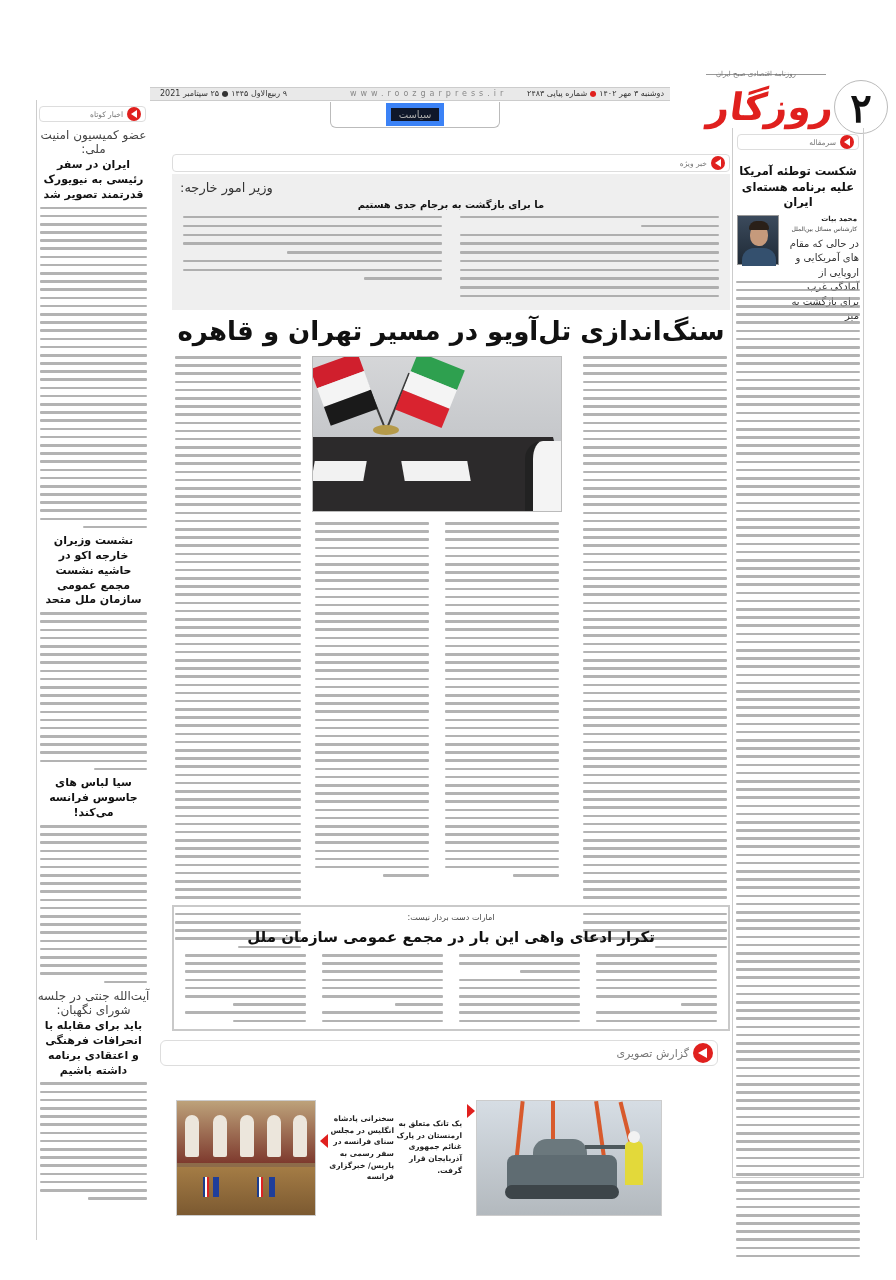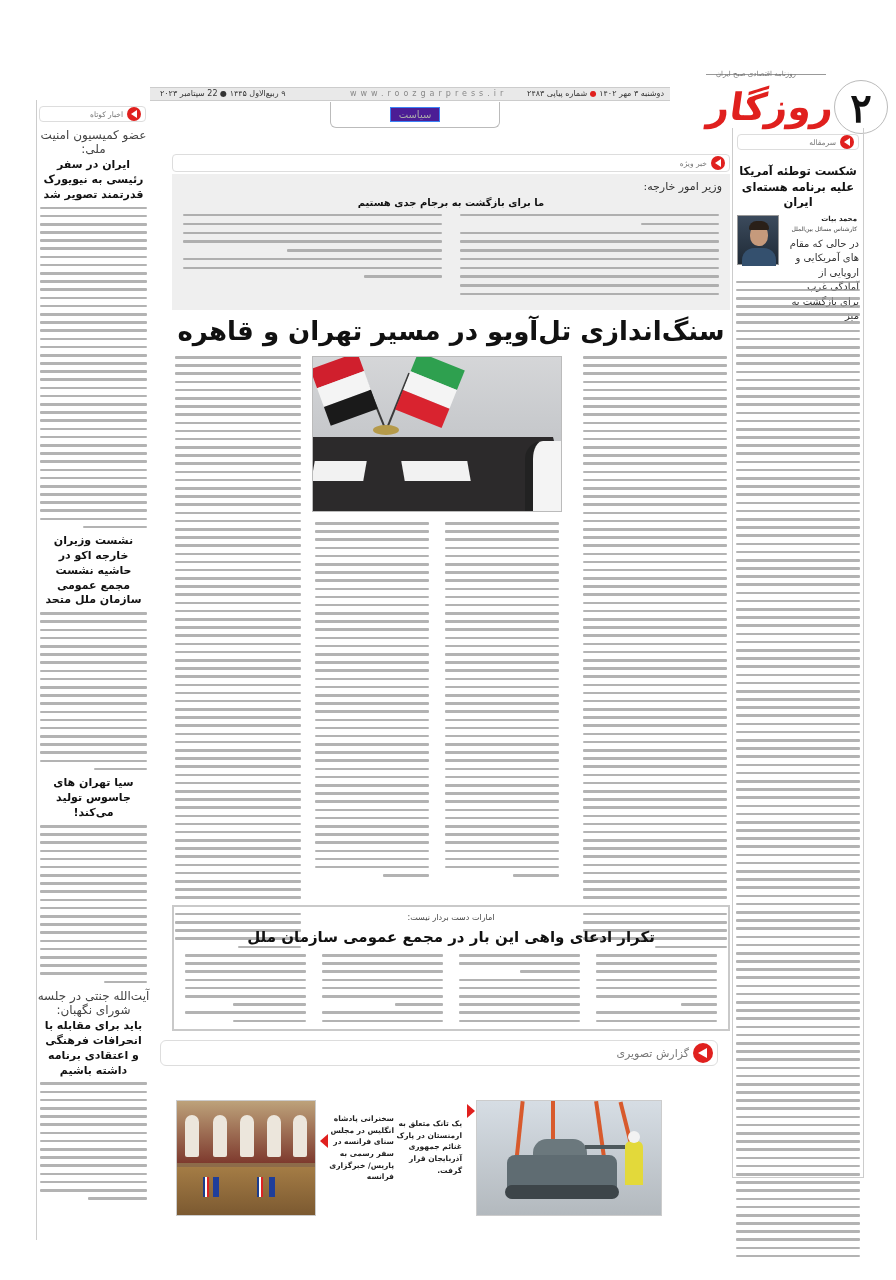--- a/index.html
+++ b/index.html
@@ -10,21 +10,21 @@
   .masthead { position: absolute; left: 0; top: 0; width: 896px; height: 140px; }
   .page-num-circle { position: absolute; right: 8px; top: 80px; width: 54px; height: 54px; border: 1.5px solid #bbb; border-radius: 50%; background:#fff; display:flex; align-items:center; justify-content:center; font-family:"DejaVu Serif", serif; font-size: 40px; font-weight: bold; color:#111; }
   .logo { position: absolute; right: 70px; top: 80px; width: 110px; height: 54px; color:#e0201e; font-family:"DejaVu Sans", sans-serif; font-weight: 900; font-size: 38px; letter-spacing:-2px; display:flex; align-items:center; justify-content:center; transform: skewX(-8deg); }
   .tagline { position: absolute; right: 100px; top: 70px; font-size: 7px; color: #777; }
   .tagline-line { position:absolute; right: 70px; top: 74px; width: 120px; border-top: 1px solid #999; }
   .info-bar { position: absolute; left: 150px; top: 87px; width: 520px; height: 14px; background:#e9e9e9; border-top:1px solid #ccc; border-bottom: 1px solid #ccc; display:flex; align-items:center; font-size: 8px; color:#333; }
   .info-left { position:absolute; left: 10px; top: 1px; font-size: 8px; }
   .info-url { position:absolute; left: 200px; top: 1px; font-size: 8px; letter-spacing: 4px; color:#888; direction:ltr; }
   .info-right { position:absolute; right: 6px; top: 1px; font-size: 8px; }
   .section-tab { position:absolute; left: 330px; top: 102px; width: 170px; height: 26px; border: 1px solid #bbb; border-top:none; border-radius: 0 0 6px 6px; display:flex; align-items:center; justify-content:center; }
-  .section-tab span { font-size: 10px; color:#aaa; border:1px solid #3b82f6; padding: 1px 8px; background:#4c1d95; }
+  .section-tab span { font-size: 10px; color:#aaa; border:5px solid #3b82f6; padding: 1px 8px; background:#0f172a; }
   .red-dot { color:#e0201e; }
 
   
   .col-left { position:absolute; left: 36px; top: 100px; width: 114px; height: 1140px; border-left: 1px solid #ccc; }
   .col-right { position:absolute; left: 732px; top: 128px; width: 132px; height: 1050px; border: 1px solid #ccc; border-top:none; }
   .col-center { position:absolute; left: 172px; top: 150px; width: 558px; }
 
   .kicker-sm { font-size: 12px; color: #444; text-align:center; margin-top: 6px; }
   .head-sm { font-size: 11px; font-weight: bold; text-align:center; line-height: 1.35; color:#111; margin: 2px 4px 4px; }
   .lines { padding: 0 3px; }
@@ -45,21 +45,21 @@
   .author-photo .face { position:absolute; left: 12px; top: 8px; width: 18px; height: 22px; background:#c69a7c; border-radius: 50% 50% 45% 45%; }
   .author-photo .hair { position:absolute; left: 11px; top: 5px; width: 20px; height: 9px; background:#2a2018; border-radius: 10px 10px 2px 2px; }
   .author-photo .body { position:absolute; left: 4px; top: 32px; width: 34px; height: 18px; background:#34506e; border-radius: 12px 12px 0 0; }
   .author-name { position:absolute; right: 6px; top: 0; font-size: 7px; font-weight: bold; color:#222; }
   .author-role { position:absolute; right: 6px; top: 10px; font-size: 6px; color:#444; }
   .author-lead { position:absolute; right: 4px; top: 22px; width: 70px; font-size: 10px; line-height:1.45; color:#333; }
 
   
   .special-tag { height: 18px; margin: 4px 0 0; }
   .special-box { margin-top: 2px; background:#efefef; height: 136px; padding: 6px 8px; }
-  .special-kicker { font-size: 11px; text-align:right; color:#333; }
+  .special-kicker { font-size: 13px; text-align:left; color:#333; }
   .special-head { font-size: 10px; font-weight:bold; text-align:center; color:#111; margin: 4px 0 6px; }
   .special-cols { display:flex; gap: 12px; }
   .special-cols .lines { flex:1; }
   .special-cols .lines i { height: 2.4px; margin-bottom: 6.4px; }
 
   .main-kicker { text-align:center; font-size: 12px; color:#555; margin-top: 14px; }
   .main-head { text-align:center; font-size: 26px; font-weight: 900; color:#111; margin-top: 6px; letter-spacing:-0.5px; }
 
   .main-body { position:relative; height: 530px; margin-top: 10px; }
   .mcol { position:absolute; top:0; width: 98px; }
@@ -115,21 +115,21 @@
 <div class="masthead">
   <div class="tagline-line"></div>
   <div class="tagline">روزنامه اقتصادی صبح ایران</div>
   <div class="page-num-circle">۲</div>
   <div class="logo">روزگار</div>
   <div class="info-bar">
     <span class="info-right">
       <span>دوشنبه ۳ مهر ۱۴۰۲</span> <span class="red-dot">●</span> <span>شماره پیاپی ۲۴۸۳</span>
     </span>
     <span class="info-url">www.roozgarpress.ir</span>
-    <span class="info-left">۹ ربیع‌الاول ۱۴۴۵ ● 22 سپتامبر ۲۰۲۳</span>
+    <span class="info-left">۹ ربیع‌الاول ۱۴۴۵ ● ۲۵ سپتامبر 2021</span>
   </div>
   <div class="section-tab">
     <span>سیاست</span>
   </div>
 </div>
 
 <div class="col-left">
   <div class="tag-box left-tag">
     <span class="tag-icon"></span>
     <span class="tag-label">اخبار کوتاه</span>
@@ -202,21 +202,21 @@
         <i></i>
         <i></i>
         <i></i>
         <i></i>
         <i></i>
         <i style="width:50%"></i>
     </div>
   </div>
 
   <div style="margin-top:6px">
-    <div class="head-sm">سیا تهران های جاسوس تولید می‌کند!</div>
+    <div class="head-sm">سیا لباس های جاسوس فرانسه می‌کند!</div>
     <div class="lines">
       <i></i>
         <i></i>
         <i></i>
         <i></i>
         <i></i>
         <i></i>
         <i></i>
         <i></i>
         <i></i>

